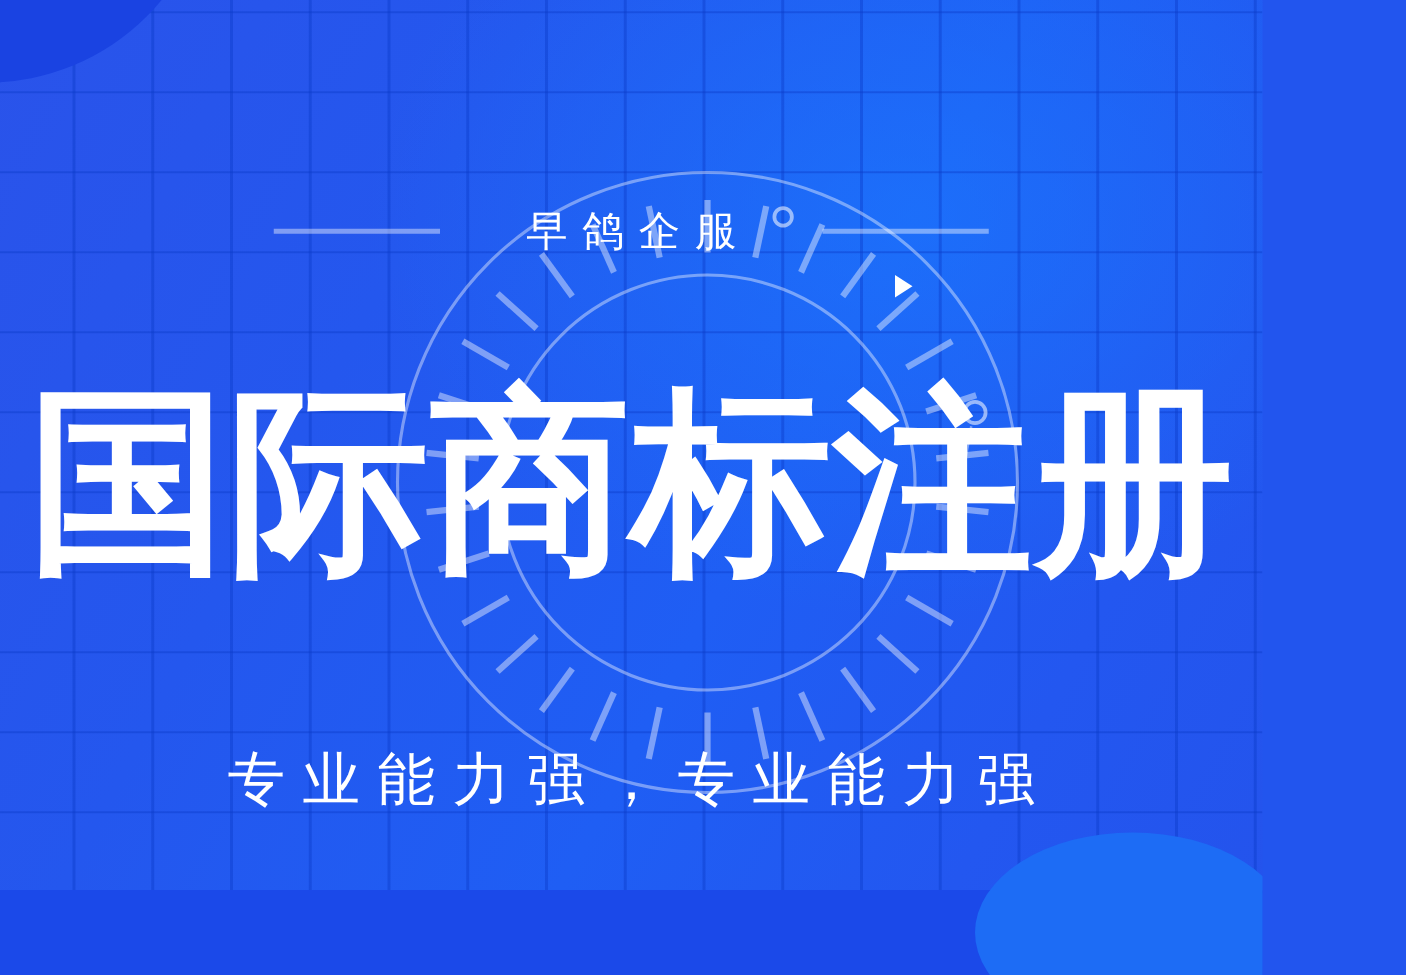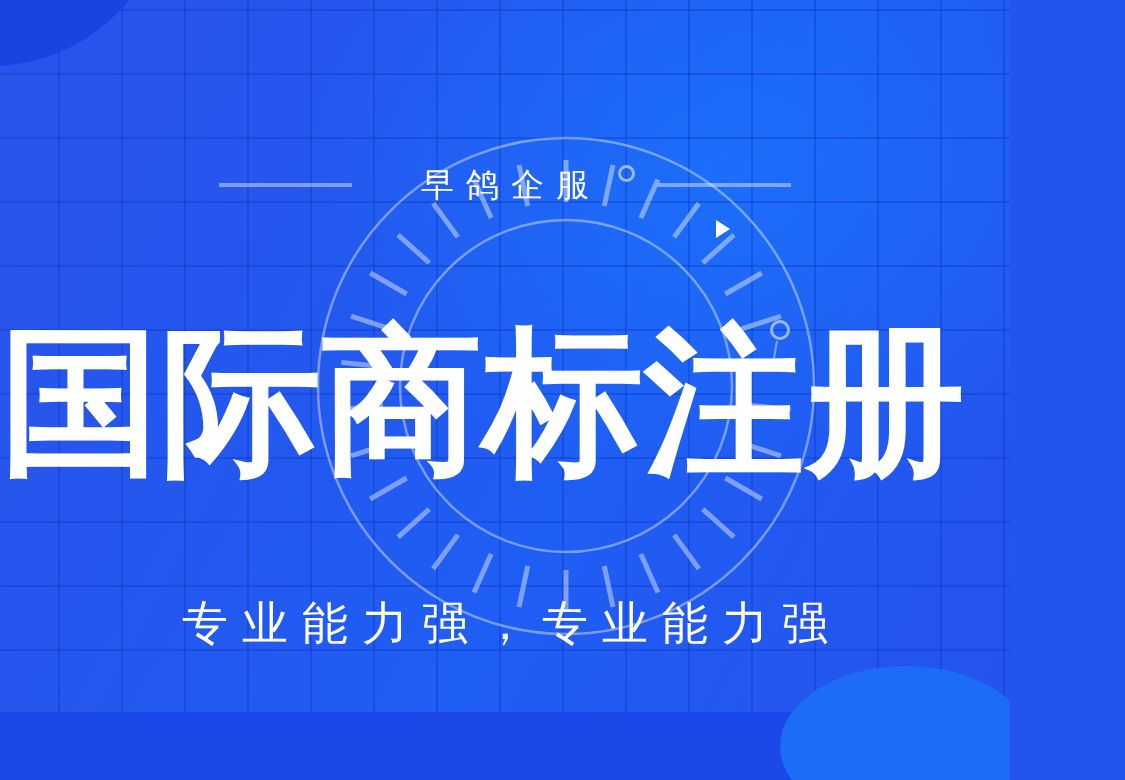--- a/index.html
+++ b/index.html
@@ -114,22 +114,22 @@
     font-weight:400;
     letter-spacing:12px;
     text-indent:12px;
     line-height:1;
     white-space:nowrap;
   }
 
   
   .title {
     position:absolute;
-    left:0; right:0; top:322px;
-    text-align:left;
+    left:0; right:0; top:306px;
+    text-align:center;
     color:#ffffff;
     font-size:160px;
     font-weight:bold;
     line-height:1;
     letter-spacing:1px;
     white-space:nowrap;
     text-rendering:geometricPrecision;
   }
 
   

